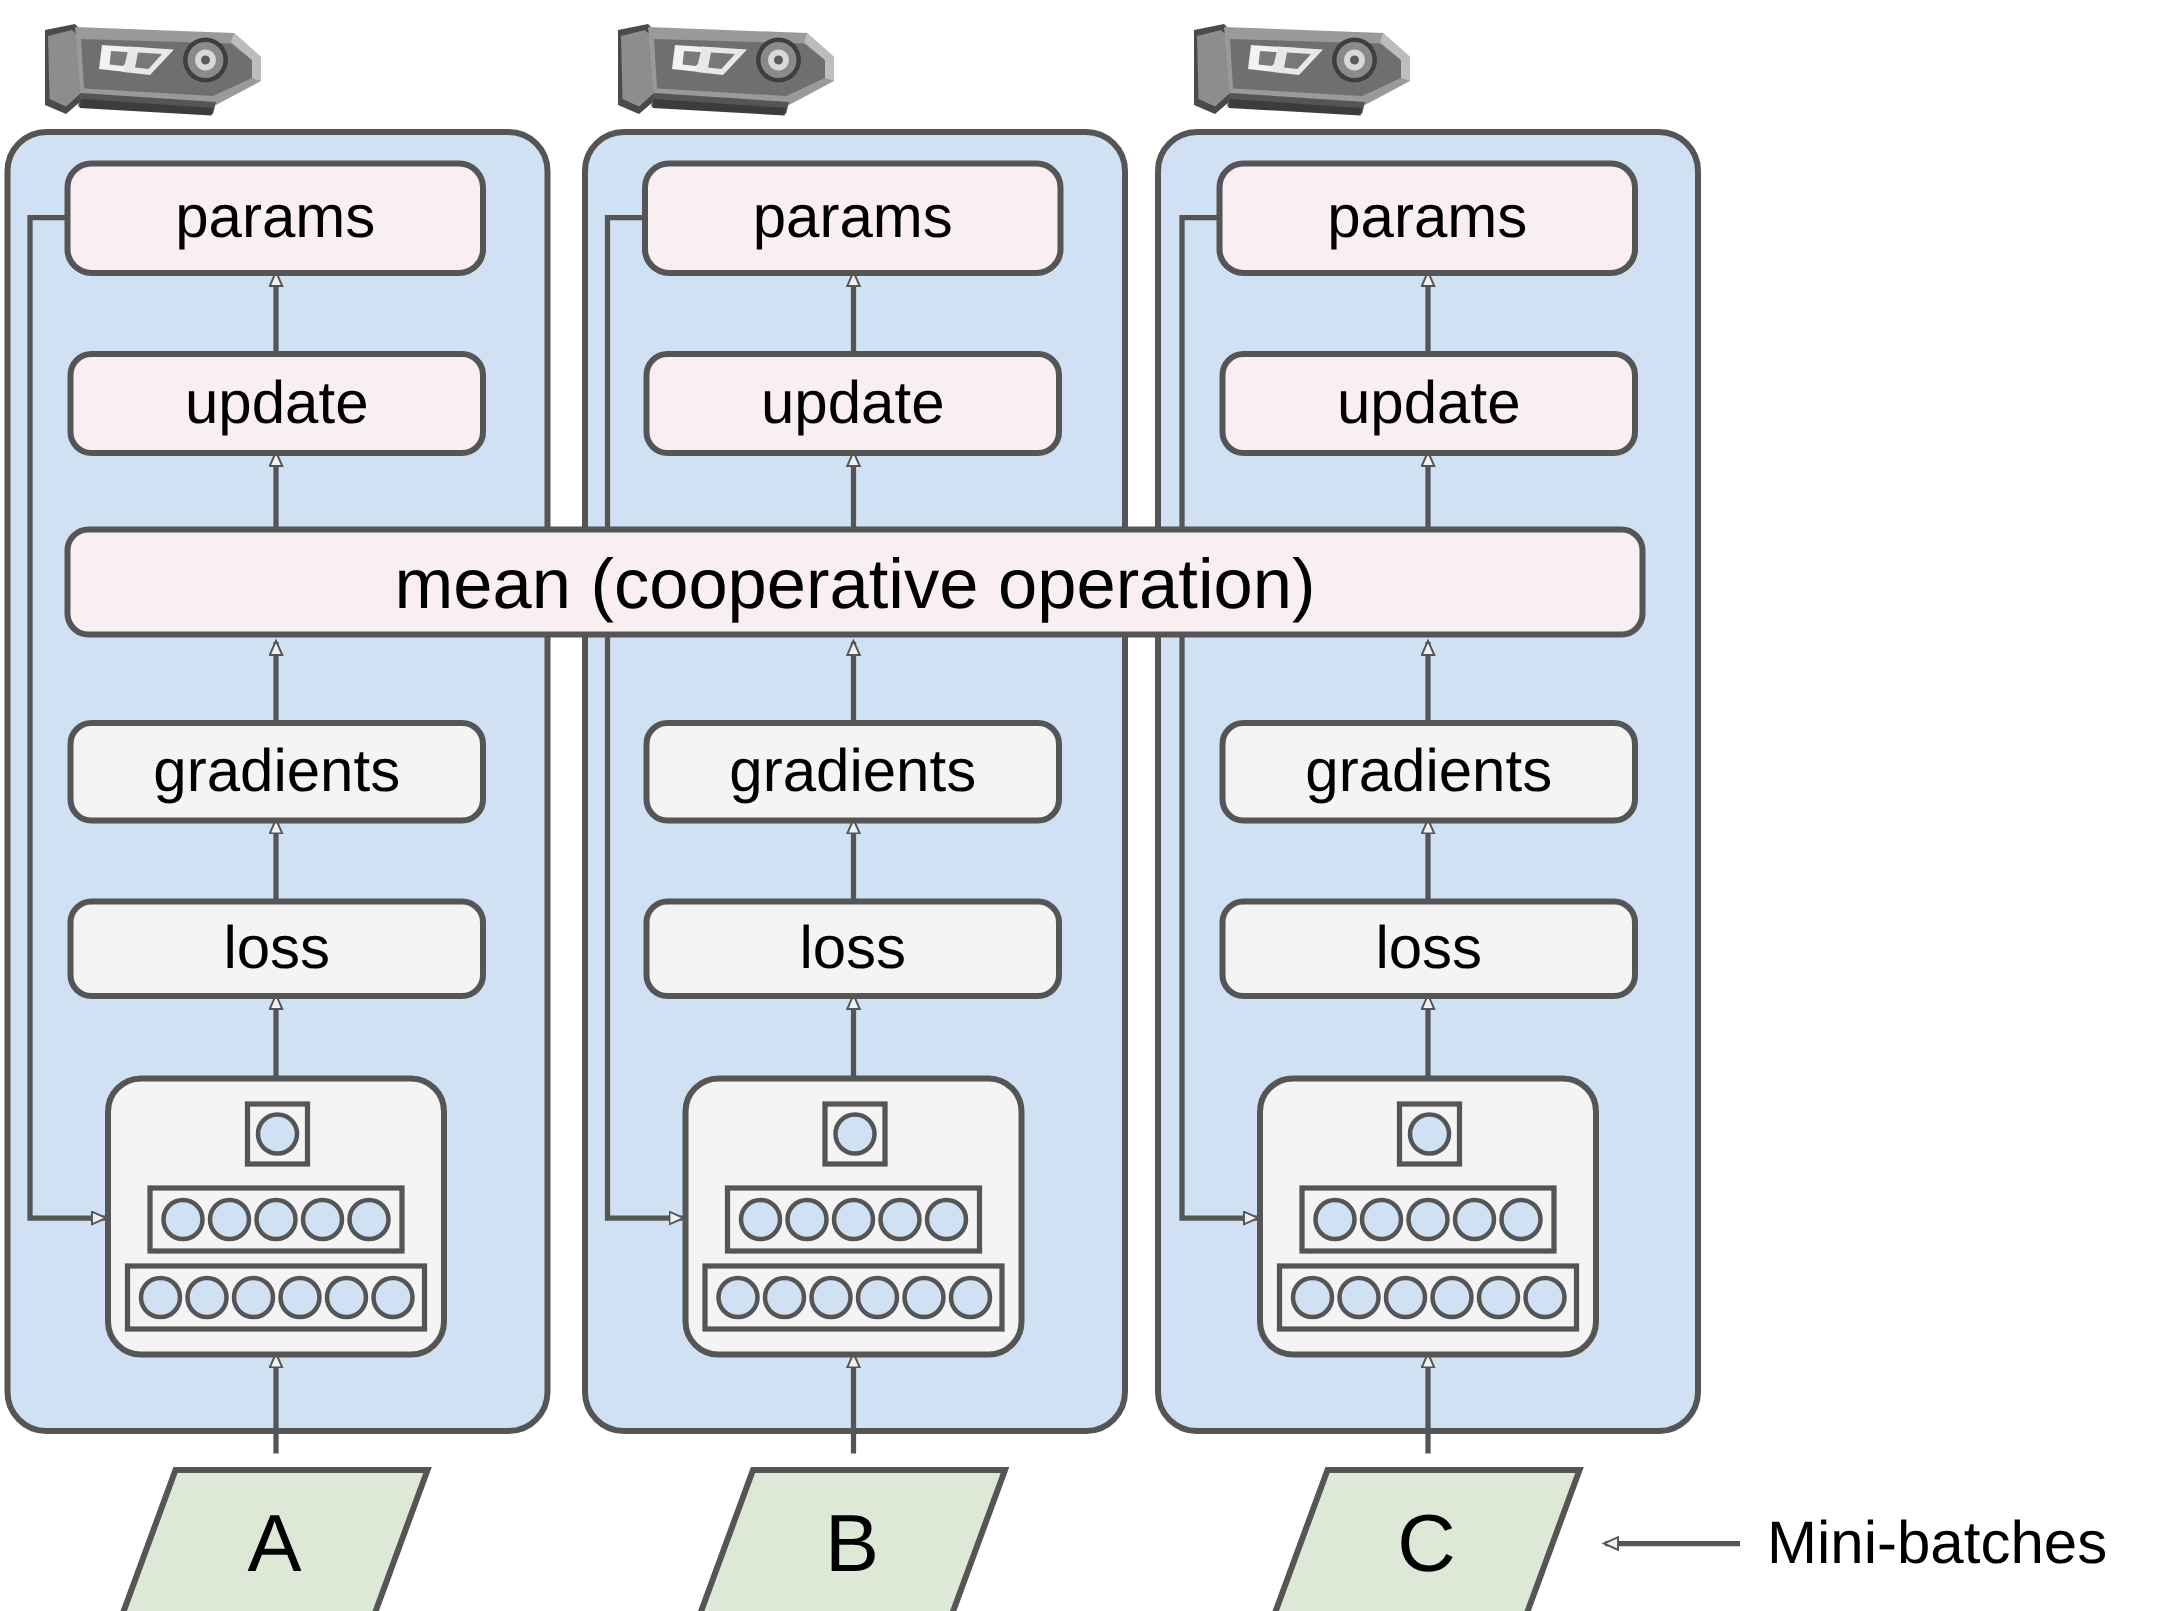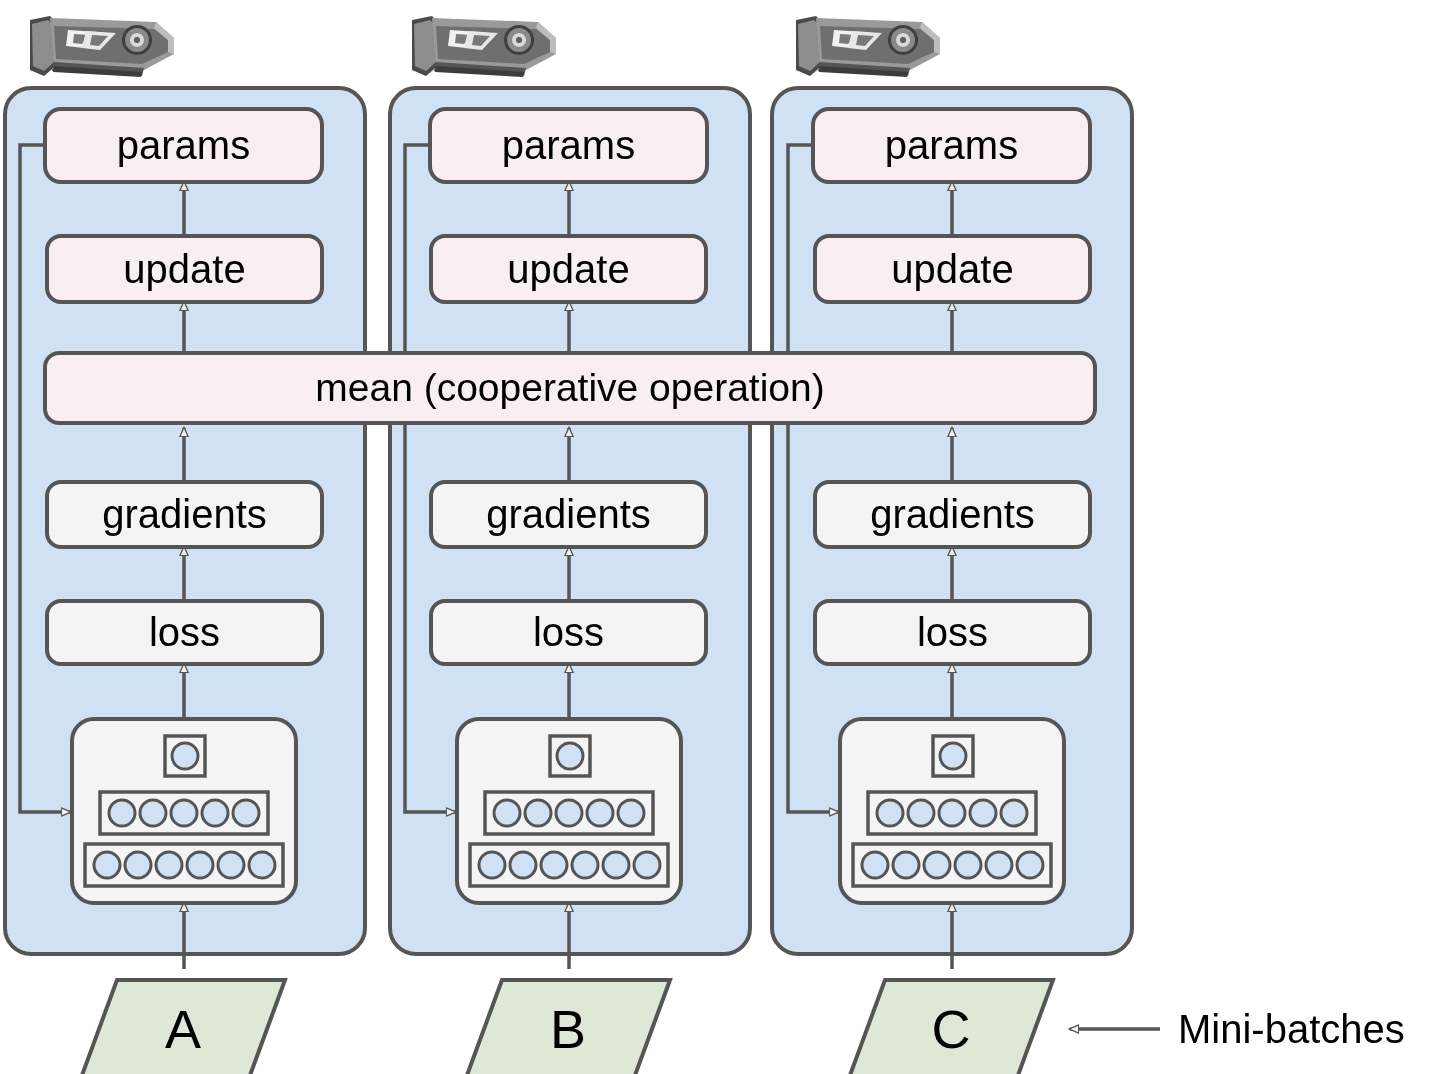--- a/index.html
+++ b/index.html
@@ -14,21 +14,21 @@
 
   
   .lbl{
     position:absolute;
     display:flex;align-items:center;justify-content:center;
     color:#000;
     white-space:nowrap;
     pointer-events:none;
   }
   .lbl.box-text{font-size:40px;}
-  .lbl.mean-text{font-size:39px;}
+  .lbl.mean-text{font-size:47px;}
   .lbl.batch-text{font-size:54px;}
   .lbl.anno-text{font-size:40px;justify-content:flex-start;}
 </style>
 </head>
 <body>
 
 <div id="stage">
 
   <svg id="diagram" viewBox="0 0 1440 1074">
     <defs>

